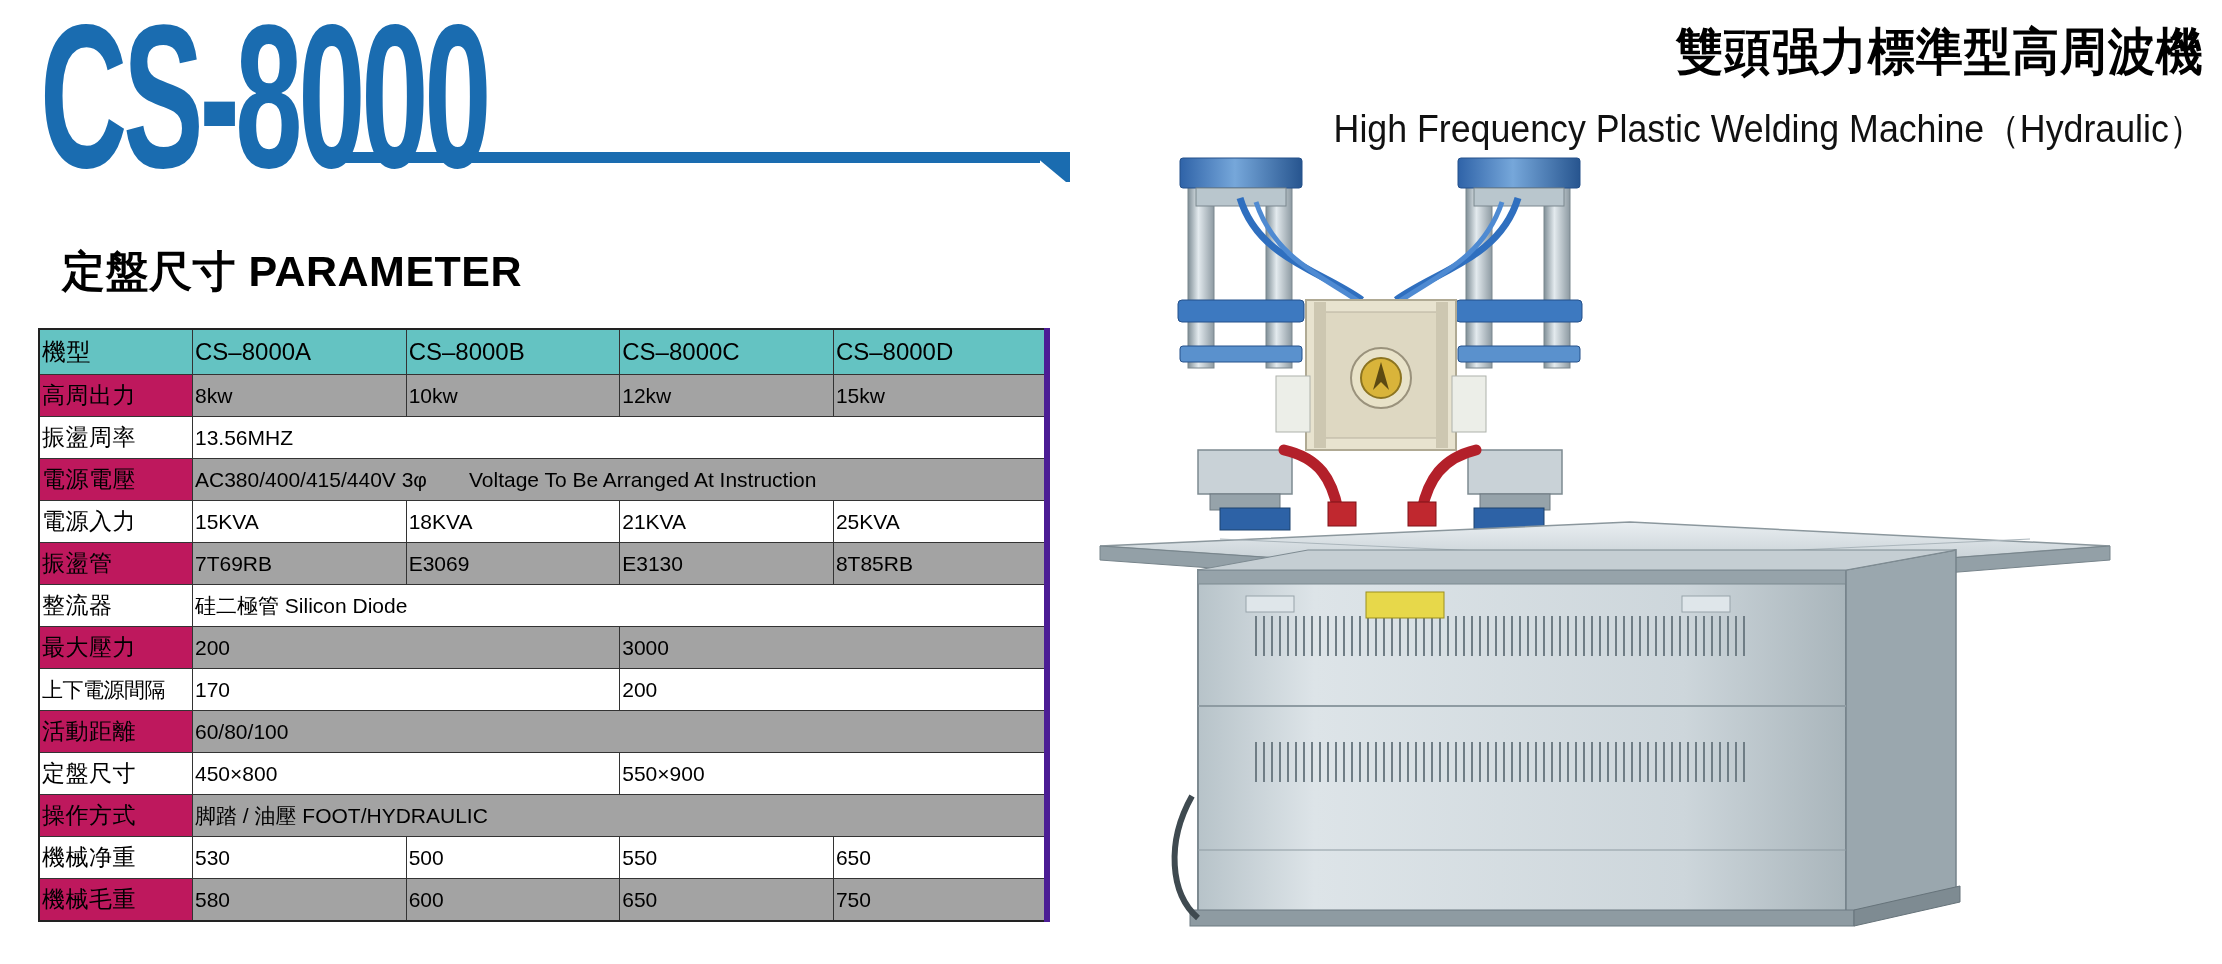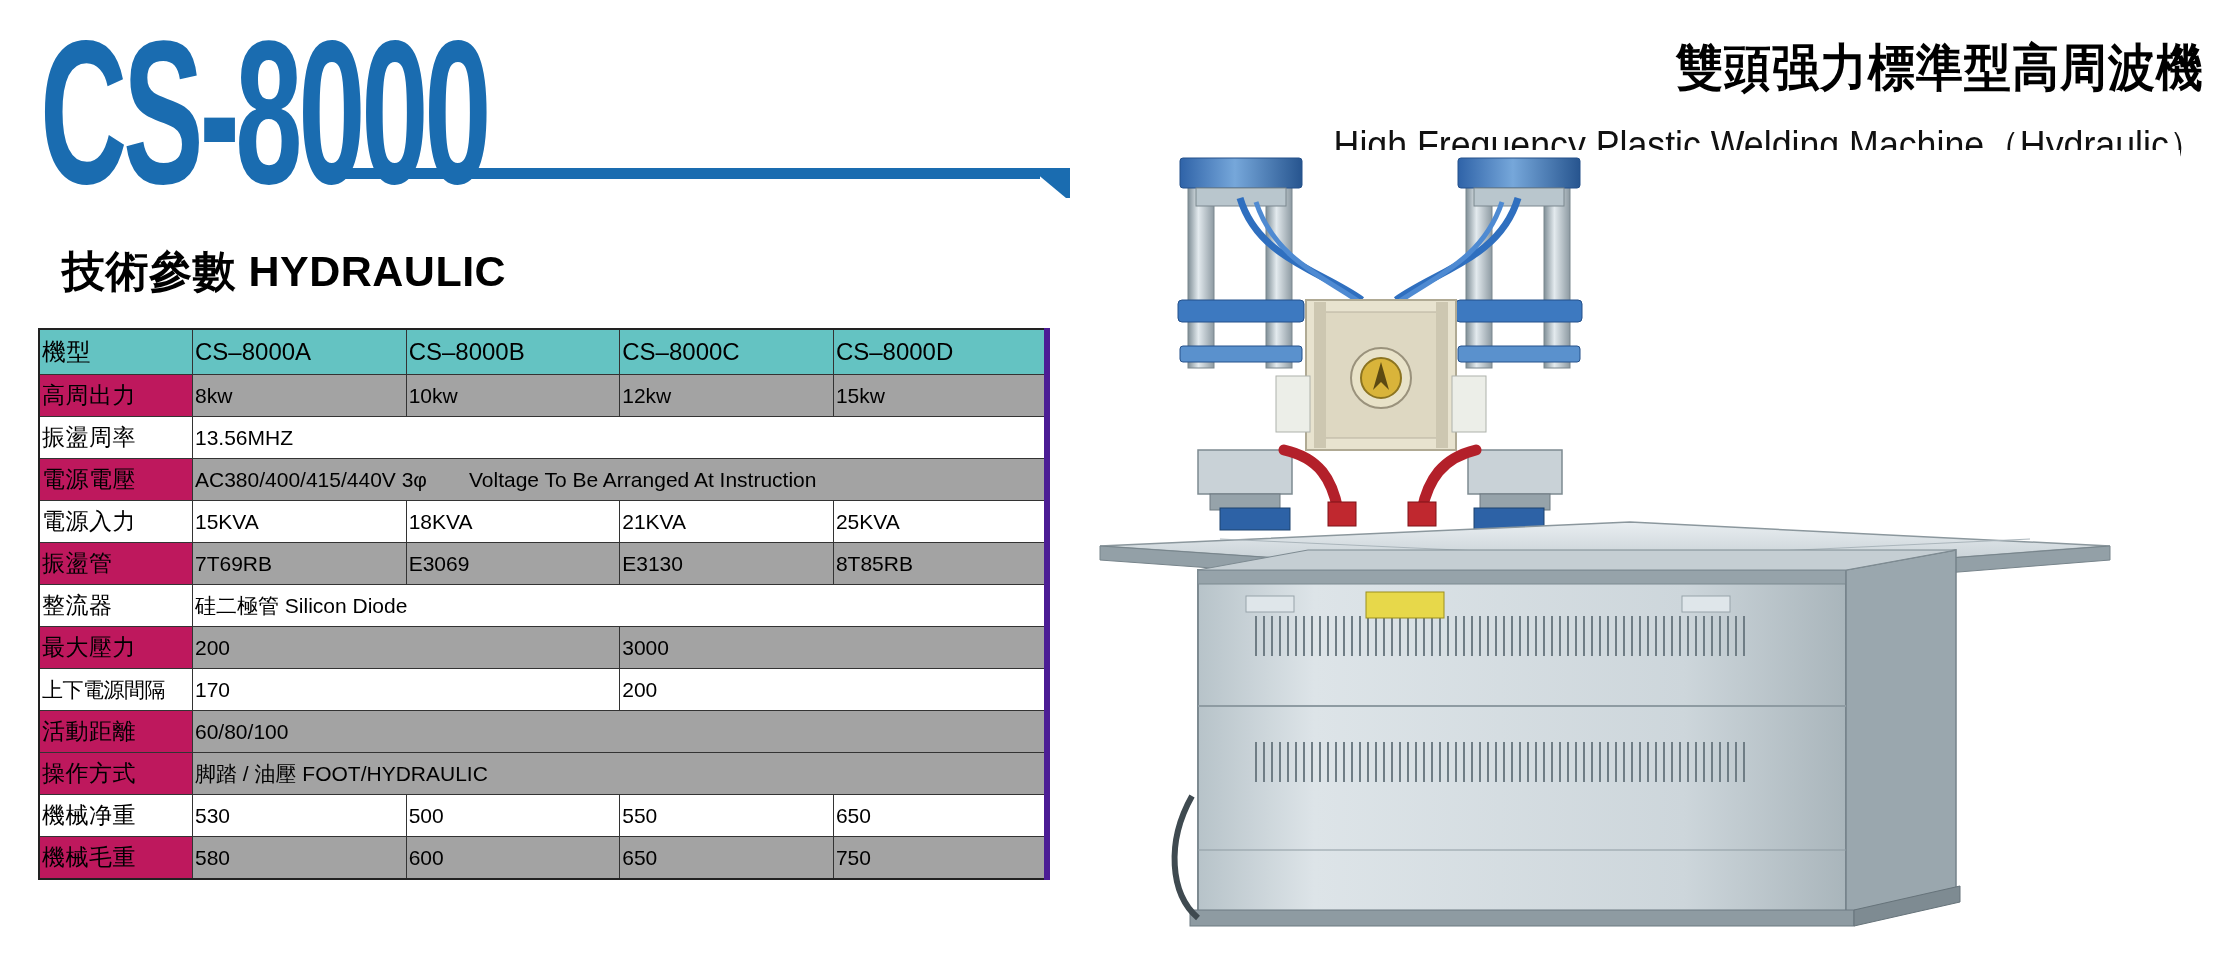--- a/index.html
+++ b/index.html
@@ -5,21 +5,21 @@
   html,body{margin:0;padding:0;}
   body{
     width:2222px;height:964px;
     background:#ffffff;
     font-family:"Liberation Sans","DejaVu Sans",sans-serif;
     overflow:hidden;
     position:relative;
   }
 
   
-  #header{position:absolute;left:0;top:16px;width:2222px;height:200px;}
+  #header{position:absolute;left:0;top:0;width:2222px;height:200px;}
 
   #model-title{
     position:absolute;left:40px;top:-6px;
     font-family:"Liberation Sans","DejaVu Sans",sans-serif;
     font-size:168px;
     font-weight:bold;
     color:#1a6cb0;
     letter-spacing:-6px;
     transform:scaleX(0.72) scaleY(1.22);
     transform-origin:left top;
@@ -128,21 +128,21 @@
 
   <div id="title-en">High Frequency Plastic Welding Machine（Hydraulic）</div>
 
   <div id="banner">
     <div id="banner-thin"></div>
     <div id="banner-diag"></div>
     <div id="banner-thick"></div>
   </div>
 </div>
 
-<div id="param-heading">技術參數 HYDRAULIC</div>
+<div id="param-heading">定盤尺寸 PARAMETER</div>
 
 <table id="spec-table">
   <tbody id="spec-body">
       <tr class="hdr">
         <td class="lbl first">機型</td>
         <td>CS–8000A</td>
         <td>CS–8000B</td>
         <td>CS–8000C</td>
         <td class="last">CS–8000D</td>
       </tr>
@@ -185,20 +185,25 @@
         <td colspan="2" class="last">3000</td>
       </tr>
       <tr class="plain">
         <td class="lbl first tight">上下電源間隔</td>
         <td colspan="2">170</td>
         <td colspan="2" class="last">200</td>
       </tr>
       <tr class="alt">
         <td class="lbl first">活動距離</td>
         <td colspan="4" class="last">60/80/100</td>
+      </tr>
+      <tr class="plain">
+        <td class="lbl first">定盤尺寸</td>
+        <td colspan="2">450×800</td>
+        <td colspan="2" class="last">550×900</td>
       </tr>
       <tr class="alt">
         <td class="lbl first">操作方式</td>
         <td colspan="4" class="last">脚踏 / 油壓 FOOT/HYDRAULIC</td>
       </tr>
       <tr class="plain">
         <td class="lbl first">機械净重</td>
         <td>530</td>
         <td>500</td>
         <td>550</td>

